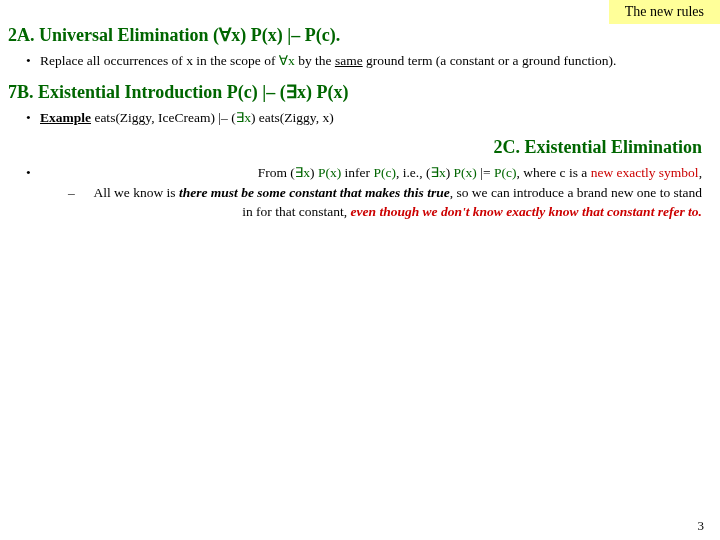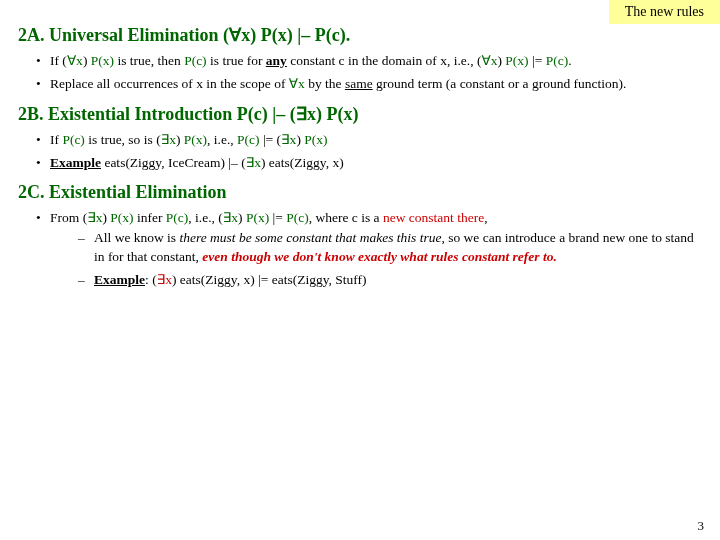--- a/index.html
+++ b/index.html
@@ -16,21 +16,21 @@
     #header-banner {
       position: absolute;
       top: 0;
       right: 0;
       background: #ffff99;
       padding: 4px 16px;
       font-size: 14px;
       font-weight: normal;
     }
     #main-content {
-      padding: 10px 18px 10px 18px;
+      padding: 10px 18px 10px 8px;
       padding-top: 14px;
     }
     .section-title {
       font-size: 18px;
       font-weight: bold;
       color: #006600;
       margin-bottom: 5px;
       margin-top: 10px;
     }
     .bullet-list {
@@ -59,21 +59,21 @@
       margin-bottom: 3px;
       line-height: 1.45;
     }
     .sub-bullet-list li::before {
       content: '–';
       position: absolute;
       left: 0;
     }
     .green { color: #006600; }
     .red { color: #cc0000; }
-    .italic { font-style: italic; }
+    .italic { font-style: italic; font-weight: bold; }
     .bold { font-weight: bold; }
     .underline { text-decoration: underline; }
     .underline-bold { text-decoration: underline; font-weight: bold; }
     .italic-bold-red { font-style: italic; font-weight: bold; color: #cc0000; }
     .page-num {
       position: absolute;
       bottom: 6px;
       right: 16px;
       font-size: 13px;
     }
@@ -86,56 +86,46 @@
 </div>
 
 <div id="main-content">
 
   <div>
     <div class="section-title green">
       2A. Universal Elimination (∀x) P(x) |– P(c).
     </div>
     <ul class="bullet-list">
       <li>
-        If (<span class="green">∀x</span>) <span class="green">P(x)</span> is true, then <span class="green">P(c)</span> is true for <span class="underline bold">any</span> constant c in the domain of x,
-        i.e., (<span class="green">∀x</span>) <span class="green">P(x)</span> |= <span class="green">P(c)</span>.
-      </li>
-      <li>
         Replace all occurrences of x in the scope of <span class="green">∀x</span> by the <span class="underline">same</span> ground term (a constant or a ground function).
       </li>
     </ul>
   </div>
 
   <div style="margin-top:8px;">
     <div class="section-title green">
-      2B. Existential Introduction P(c) |– (∃x) P(x)
+      7B. Existential Introduction P(c) |– (∃x) P(x)
     </div>
     <ul class="bullet-list">
-      <li>
-        If <span class="green">P(c)</span> is true, so is (<span class="green">∃x</span>) <span class="green">P(x)</span>, i.e., <span class="green">P(c)</span> |= (<span class="green">∃x</span>) <span class="green">P(x)</span>
-      </li>
       <li>
         <span class="underline bold">Example</span> eats(Ziggy, IceCream) |– (<span class="green">∃x</span>) eats(Ziggy, x)
       </li>
     </ul>
   </div>
 
-  <div style="margin-top:8px;">
+  <div style="margin-top:8px;text-align:right;">
     <div class="section-title green">
       2C. Existential Elimination
     </div>
     <ul class="bullet-list">
       <li>
-        From (<span class="green">∃x</span>) <span class="green">P(x)</span> infer <span class="green">P(c)</span>, i.e., (<span class="green">∃x</span>) <span class="green">P(x)</span> |= <span class="green">P(c)</span>, where c is a <span class="red">new constant there</span>,
+        From (<span class="green">∃x</span>) <span class="green">P(x)</span> infer <span class="green">P(c)</span>, i.e., (<span class="green">∃x</span>) <span class="green">P(x)</span> |= <span class="green">P(c)</span>, where c is a <span class="red">new exactly symbol</span>,
         <ul class="sub-bullet-list">
           <li>
-            All we know is <span class="italic">there must be some constant that makes this true</span>, so we can introduce a brand new one to stand in for that constant, <span class="italic-bold-red">even though we don't know exactly what rules constant refer to.</span>
-          </li>
-          <li>
-            <span class="underline bold">Example</span>: (<span class="red">∃x</span>) eats(Ziggy, x) |= eats(Ziggy, Stuff)
+            All we know is <span class="italic">there must be some constant that makes this true</span>, so we can introduce a brand new one to stand in for that constant, <span class="italic-bold-red">even though we don't know exactly know that constant refer to.</span>
           </li>
         </ul>
       </li>
     </ul>
   </div>
 
 </div>
 
 <div class="page-num">3</div>
 

